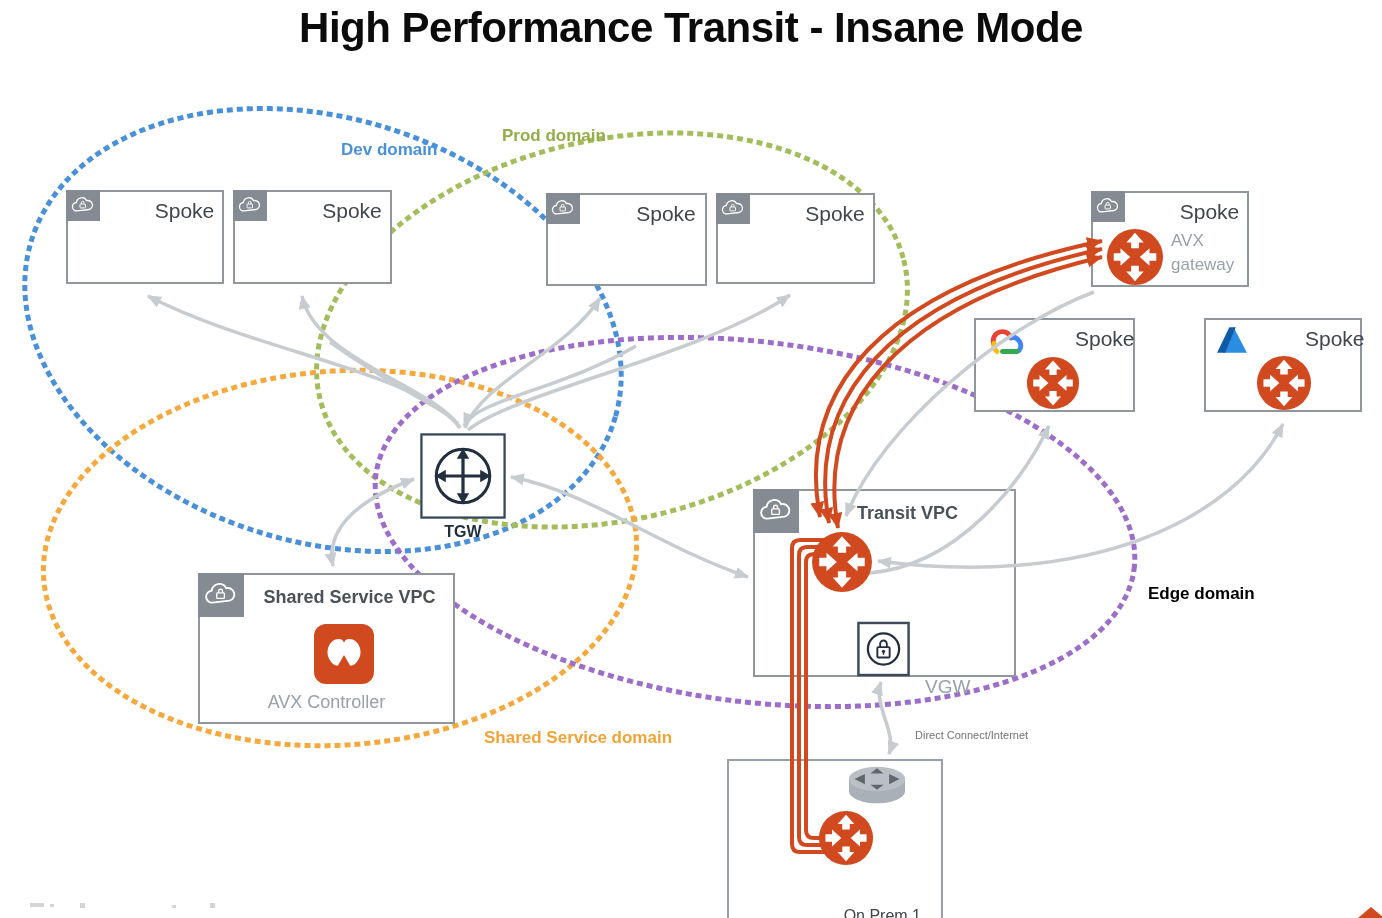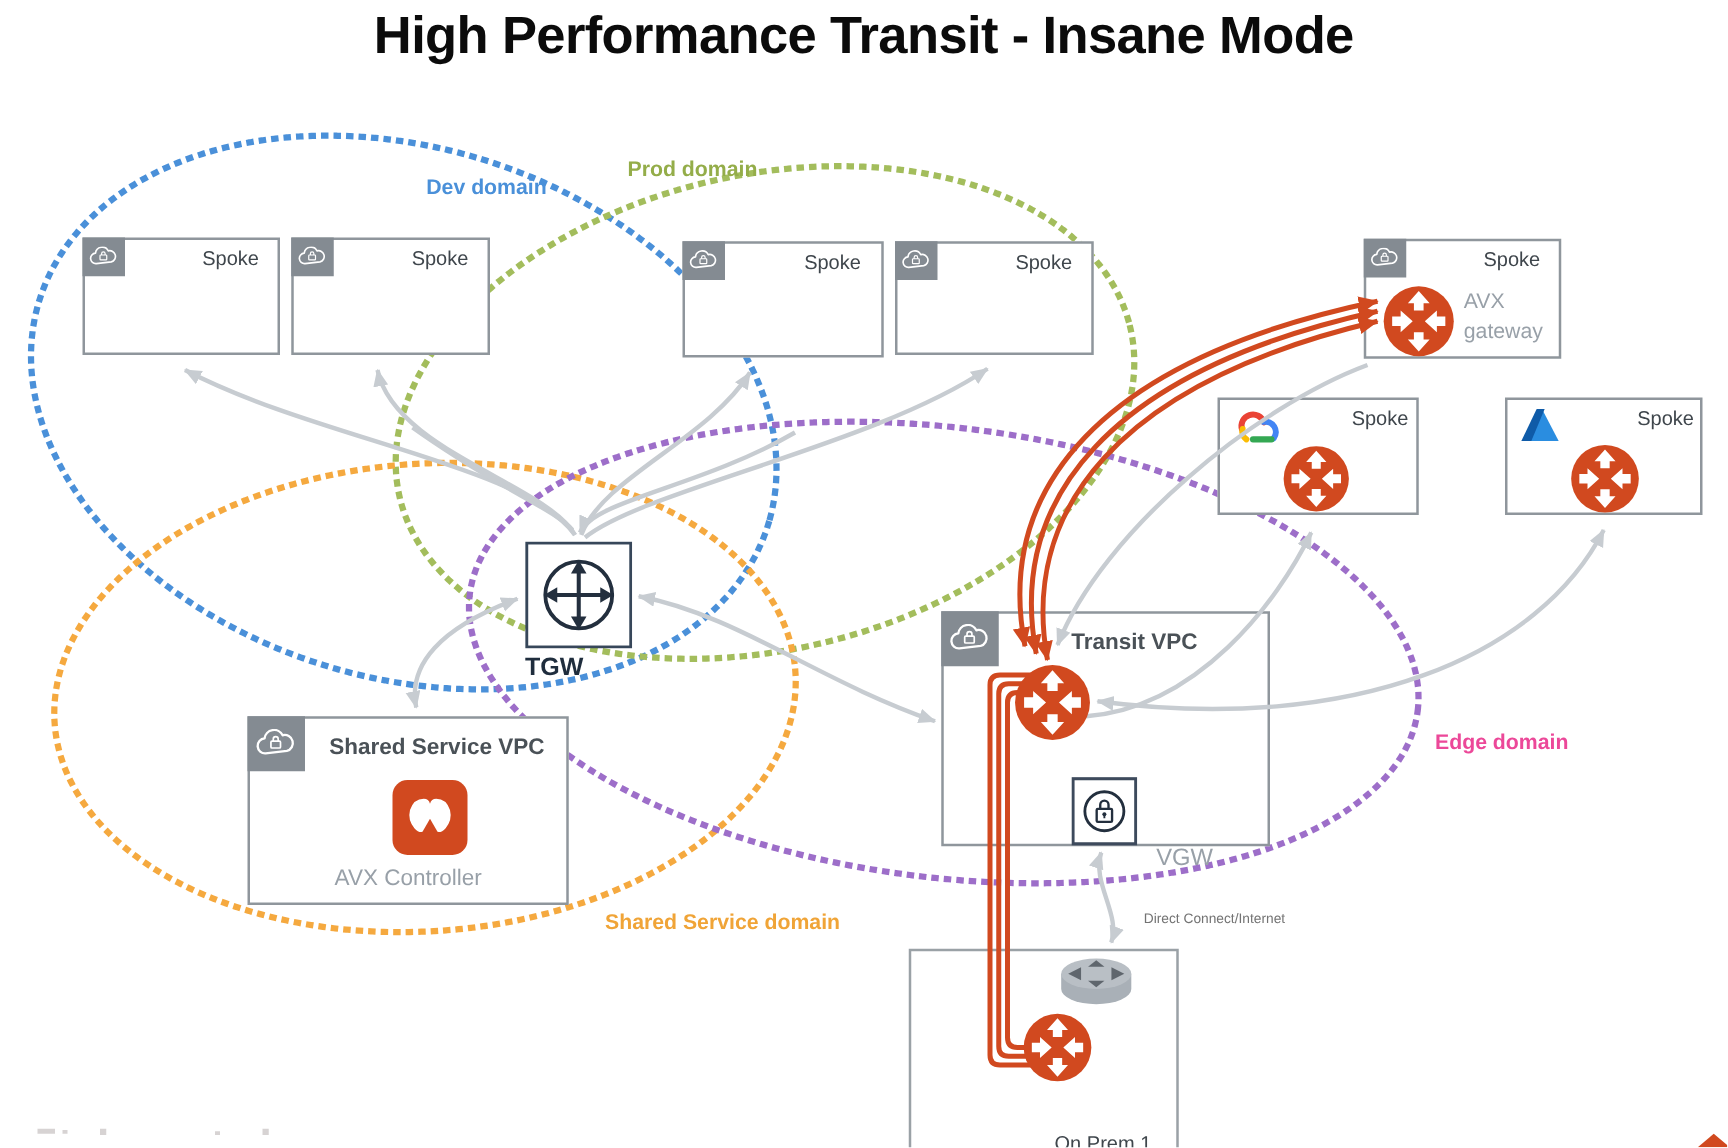--- a/index.html
+++ b/index.html
@@ -10,29 +10,29 @@
 
   .title{position:absolute;left:0;top:4px;width:100%;text-align:center;
          font-size:42px;font-weight:600;color:#0b0b0b;letter-spacing:-0.5px;z-index:4;}
 
   .box{position:absolute;background:#fff;border:2px solid #8f969c;box-sizing:border-box;z-index:1;}
   .hdr{position:absolute;left:-2px;top:-2px;background:#848b92;display:flex;
        align-items:center;justify-content:center;}
   .hdr-sm{width:34px;height:31px;}
   .hdr-lg{width:46px;height:44px;}
   .spoke-label{position:absolute;left:32px;right:0;top:7px;text-align:center;
-               font-size:16px;color:#3f464c;margin-left:47px;}
+               font-size:21px;color:#3f464c;margin-left:47px;}
   .vpc-title{position:absolute;left:46px;right:0;top:12px;text-align:center;
              font-size:18px;font-weight:600;color:#4a5157;}
   .soft{color:#98a0a8;}
   .domain-label{position:absolute;font-size:17px;font-weight:600;z-index:4;white-space:nowrap;}
   .plain-label{position:absolute;font-size:11px;color:#737373;z-index:4;white-space:nowrap;}
   .gw{position:absolute;z-index:3;}
-  .tgw-label{position:absolute;left:420px;top:523px;width:86px;text-align:left;
-             font-size:20px;font-weight:700;color:#1f2d3d;z-index:4;}
+  .tgw-label{position:absolute;left:420px;top:523px;width:86px;text-align:center;
+             font-size:16px;font-weight:700;color:#1f2d3d;z-index:4;}
   .artifact{position:absolute;background:#b7aeae;opacity:.55;z-index:4;}
 </style>
 </head>
 <body>
 
 <div class="canvas">
 
   <svg width="0" height="0" style="position:absolute">
     <defs>
       <symbol id="sym-cloud" viewBox="0 0 40 28">
@@ -261,21 +261,21 @@
   <div class="gw" style="left:811px;top:531px;"><svg width="62" height="62">
         <use href="#sym-gw"></use>
       </svg></div>
   <div class="gw" style="left:818px;top:810px;"><svg width="56" height="56">
         <use href="#sym-gw"></use>
       </svg></div>
 
   <div class="domain-label" style="left:341px;top:126px;color:#4a90d9;margin-top:14px;">Dev domain</div>
   <div class="domain-label" style="left:502px;top:126px;color:#94ad49;">Prod domain</div>
   <div class="domain-label" style="left:484px;top:728px;color:#f0a437;">Shared Service domain</div>
-  <div class="domain-label" style="left:1148px;top:584px;color:#ec4899;">Edge domain</div>
+  <div class="domain-label" style="left:1148px;top:584px;color:#000000;">Edge domain</div>
   <div class="plain-label" style="left:915px;top:729px;">Direct Connect/Internet</div>
 
   <div class="artifact" style="left:30px;top:903px;width:14px;height:4px;"></div>
   <div class="artifact" style="left:50px;top:904px;width:4px;height:3px;"></div>
   <div class="artifact" style="left:80px;top:903px;width:5px;height:5px;"></div>
   <div class="artifact" style="left:172px;top:905px;width:4px;height:3px;"></div>
   <div class="artifact" style="left:210px;top:903px;width:5px;height:5px;"></div>
 
 </div>
 

